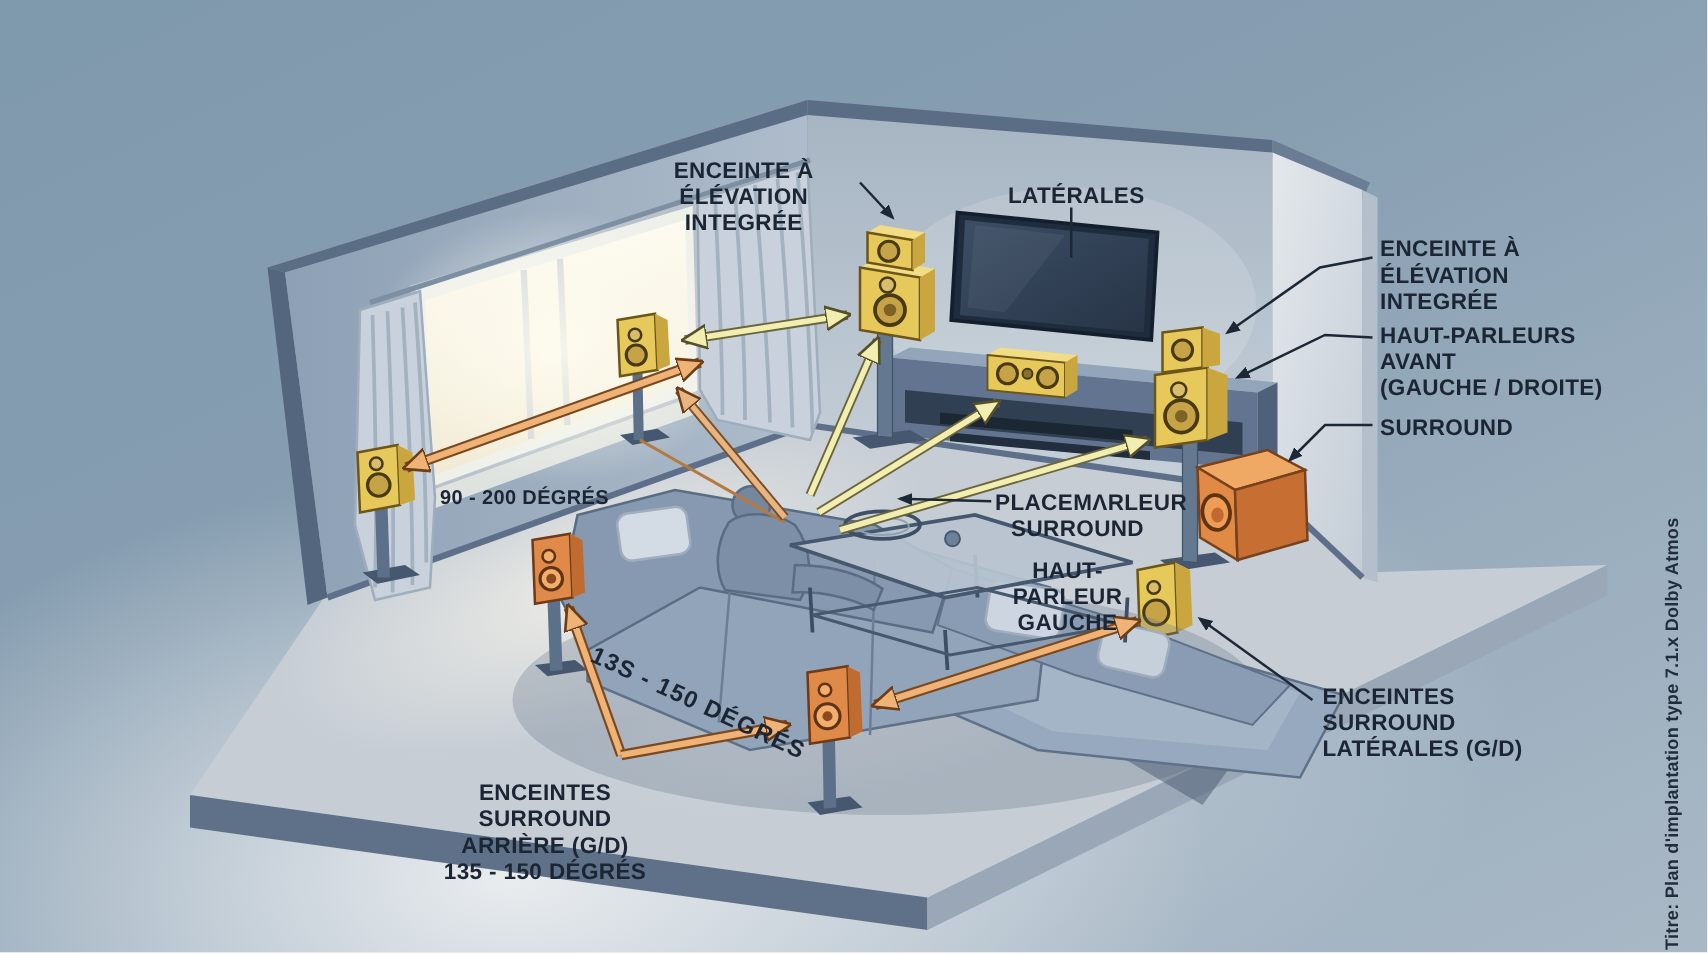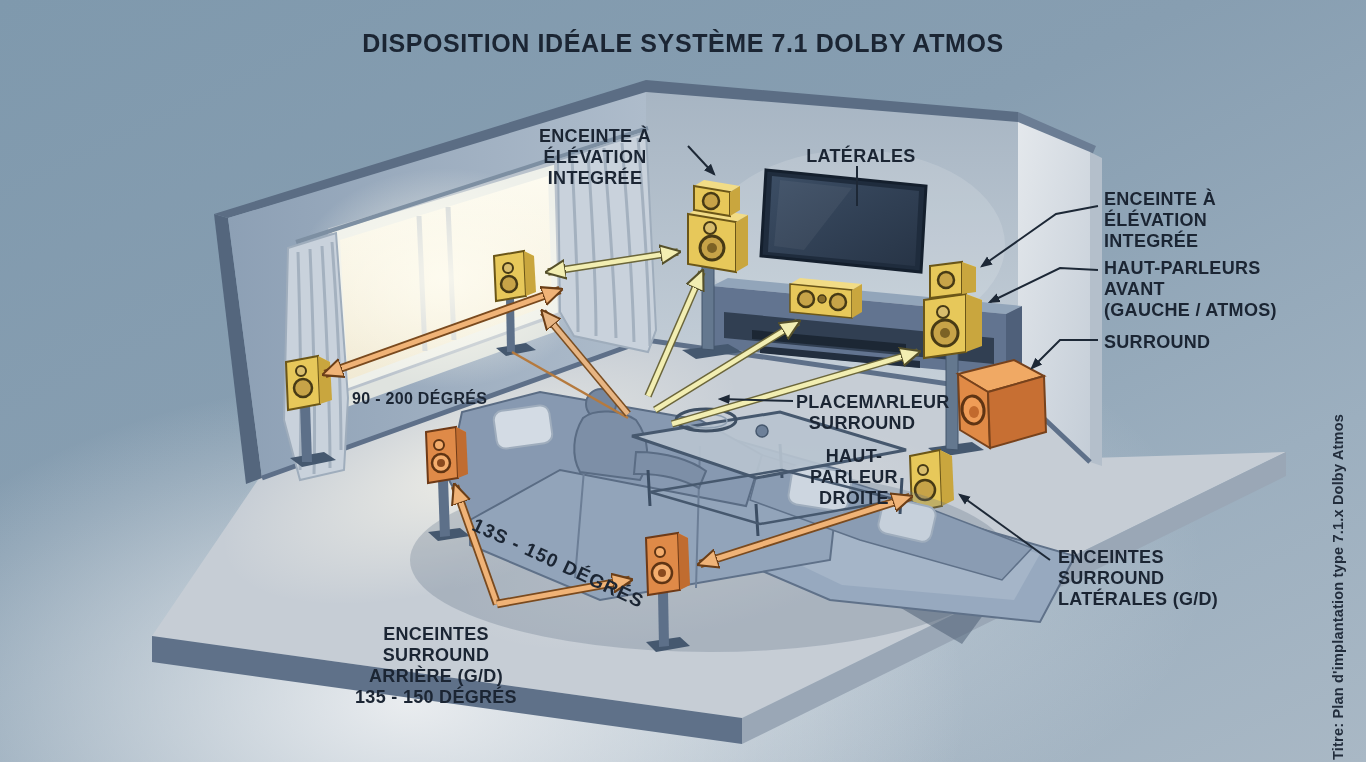--- a/index.html
+++ b/index.html
@@ -309,33 +309,32 @@
     <path d="M688,146 L714,174" marker-end="url(#mB)"></path>
     <path d="M857,166 L857,206"></path>
     <path d="M1098,206 L1056,214 L982,266" marker-end="url(#mB)"></path>
     <path d="M1098,270 L1060,268 L990,302" marker-end="url(#mB)"></path>
     <path d="M1098,340 L1060,340 L1032,368" marker-end="url(#mB)"></path>
     <path d="M793,401 L720,399" marker-end="url(#mB)"></path>
     <path d="M1050,560 L960,495" marker-end="url(#mB)"></path>
   </g>
 </svg>
 
-<div class="lab" id="title">DISPOSITION IDÉALE SYSTÈME 7.1 DOLBY ATMOS</div>
 <div class="lab center" id="lab-elev-left">ENCEINTE À
 ÉLÉVATION INTEGRÉE</div>
 <div class="lab center" id="lab-tv">LATÉRALES</div>
 <div class="lab" id="lab-elev-right">ENCEINTE À
 ÉLÉVATION INTEGRÉE</div>
 <div class="lab" id="lab-front">HAUT-PARLEURS AVANT
-(GAUCHE / ATMOS)</div>
+(GAUCHE / DROITE)</div>
 <div class="lab" id="lab-sub">SURROUND</div>
 <div class="lab center" id="lab-placement">PLACEMΛRLEUR
 SURROUND</div>
 <div class="lab center" id="lab-center">HAUT-PARLEUR
-DROITE</div>
+GAUCHE</div>
 <div class="lab" id="lab-90">90 - 200 DÉGRÉS</div>
 <div class="lab" id="lab-135rot">13S - 150 DÉGRÉS</div>
 <div class="lab" id="lab-surr-side">ENCEINTES SURROUND
 LATÉRALES (G/D)</div>
 <div class="lab center" id="lab-surr-rear">ENCEINTES SURROUND
 ARRIÈRE (G/D)
 135 - 150 DÉGRÉS</div>
 <div id="side-caption">Titre: Plan d'implantation type 7.1.x Dolby Atmos</div>
 
 </div>

